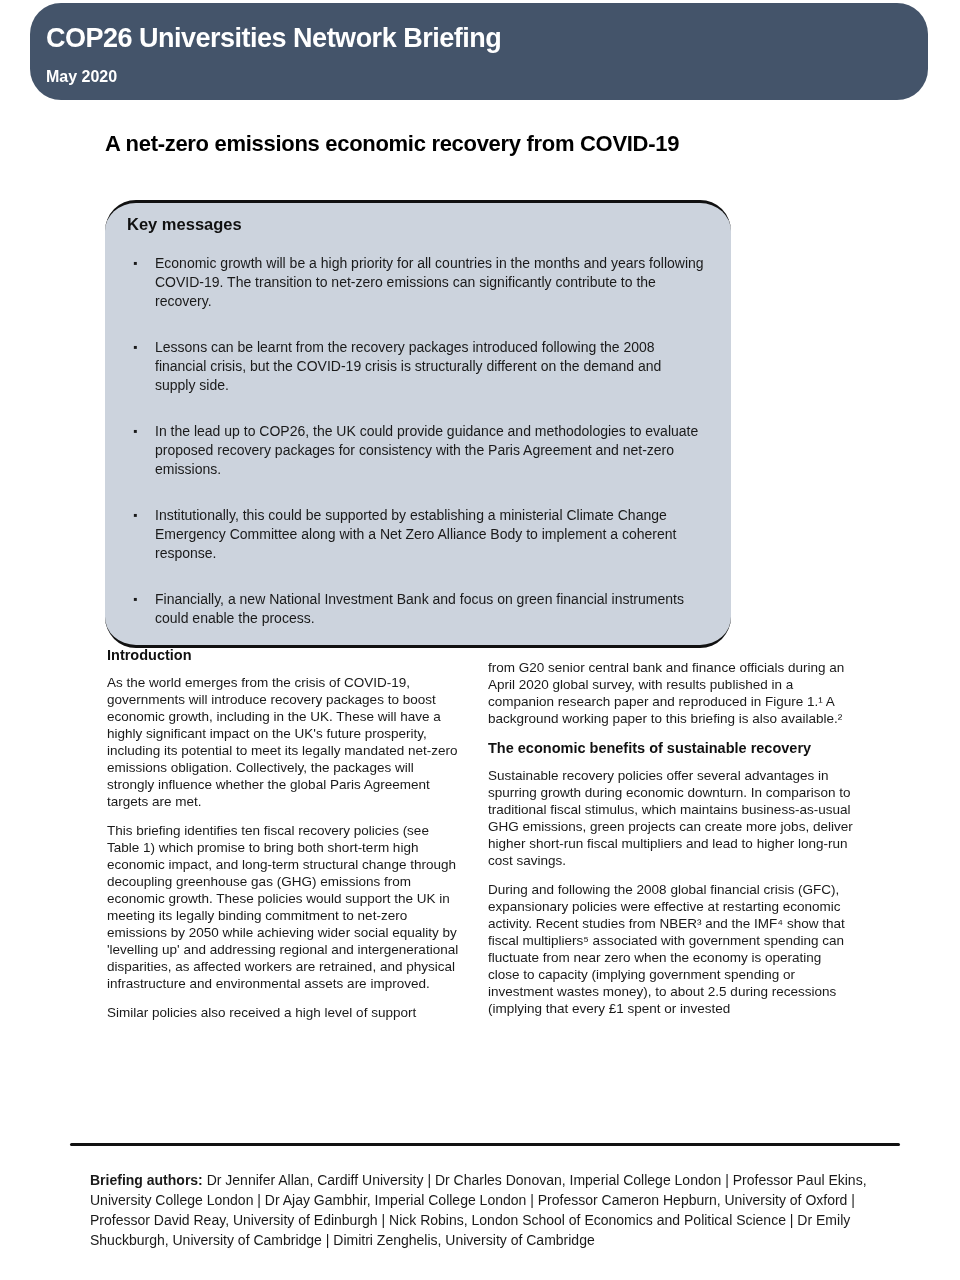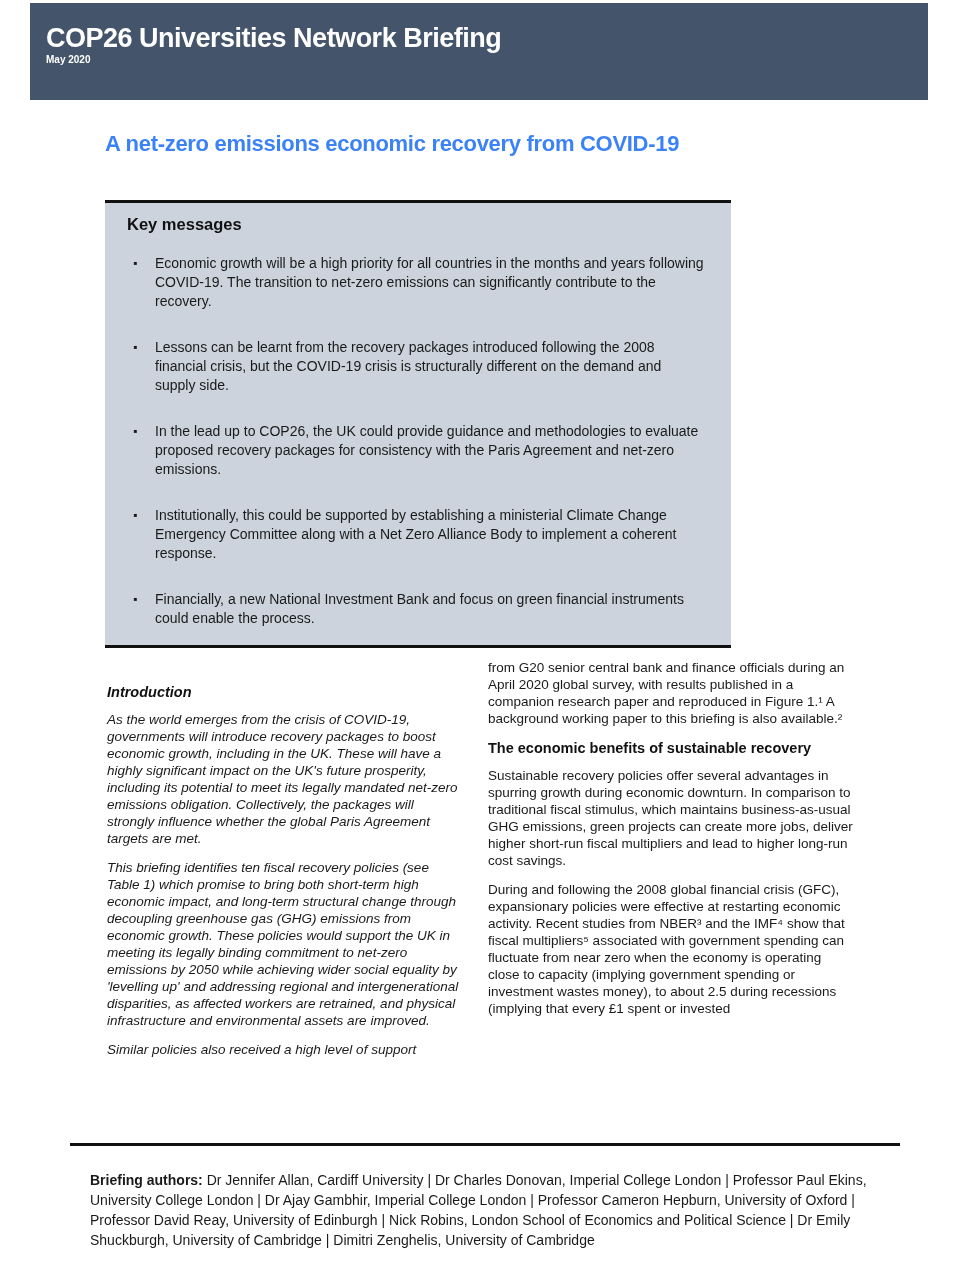--- a/index.html
+++ b/index.html
@@ -3,41 +3,41 @@
 <meta charset="utf-8">
 <style>
   :root{
     --header_bg:#44546A;
     --header_text:#FFFFFF;
     --box_bg:#CCD3DD;
     --rule_color:#111111;
     --text_color:#1A1A1A;
     --page_bg:#FFFFFF;
   }
-  *{margin:0;padding:0;box-sizing:border-box;}
+  *{margin:0;padding:0;box-sizing:border-box;border-radius:31px;}
   html,body{background:#ffffff;}
   body{
     width:960px;height:1280px;position:relative;
     font-family:"Liberation Sans","DejaVu Sans",sans-serif;
     color:var(--text_color);
     background:var(--page_bg);
     overflow:hidden;
   }
   .header-bar{
     position:absolute;left:30px;top:3px;width:898px;height:97px;
     background:var(--header_bg);
     color:var(--header_text);
     padding:20px 0 0 16px;
   }
   .header-title{font-size:27px;font-weight:bold;letter-spacing:-0.5px;}
-  .header-date{font-size:10px;font-weight:bold;}
+  .header-date{font-size:16px;font-weight:bold;margin-top:14px;}
   .page-title{
     position:absolute;left:105px;top:131px;width:760px;
     font-size:22px;font-weight:bold;letter-spacing:-0.3px;
-    color:#3b82f6;
+    color:#000000;
   }
   .key-box{
     position:absolute;left:105px;top:200px;width:626px;height:448px;
     background:var(--box_bg);
     border-top:3px solid var(--rule_color);
     border-bottom:3px solid var(--rule_color);
     padding:12px 26px 0 22px;
     overflow:hidden;
   }
   .key-heading{font-size:16.5px;font-weight:bold;margin-bottom:20px;color:#111;}
@@ -47,21 +47,21 @@
     padding-left:28px;
     font-size:14px;line-height:19px;
     margin-bottom:27px;
   }
   .key-list li::before{
     content:"▪";
     position:absolute;left:6px;top:0;
     font-size:12px;
   }
   .col{position:absolute;font-size:13.5px;line-height:17px;}
-  .col-left{left:107px;top:683px;width:356px;font-style:italic;}
+  .col-left{left:107px;top:646px;width:356px;}
   .col-right{left:488px;top:659px;width:366px;}
   .col h3{font-size:14.5px;line-height:19px;font-weight:bold;margin-bottom:9px;color:#111;}
   .col p{margin-bottom:12px;}
   .col .mid-heading{}
   .footer-rule{
     position:absolute;left:70px;top:1143px;width:830px;height:3px;
     background:var(--rule_color);
   }
   .footer{
     position:absolute;left:90px;top:1170px;width:792px;

